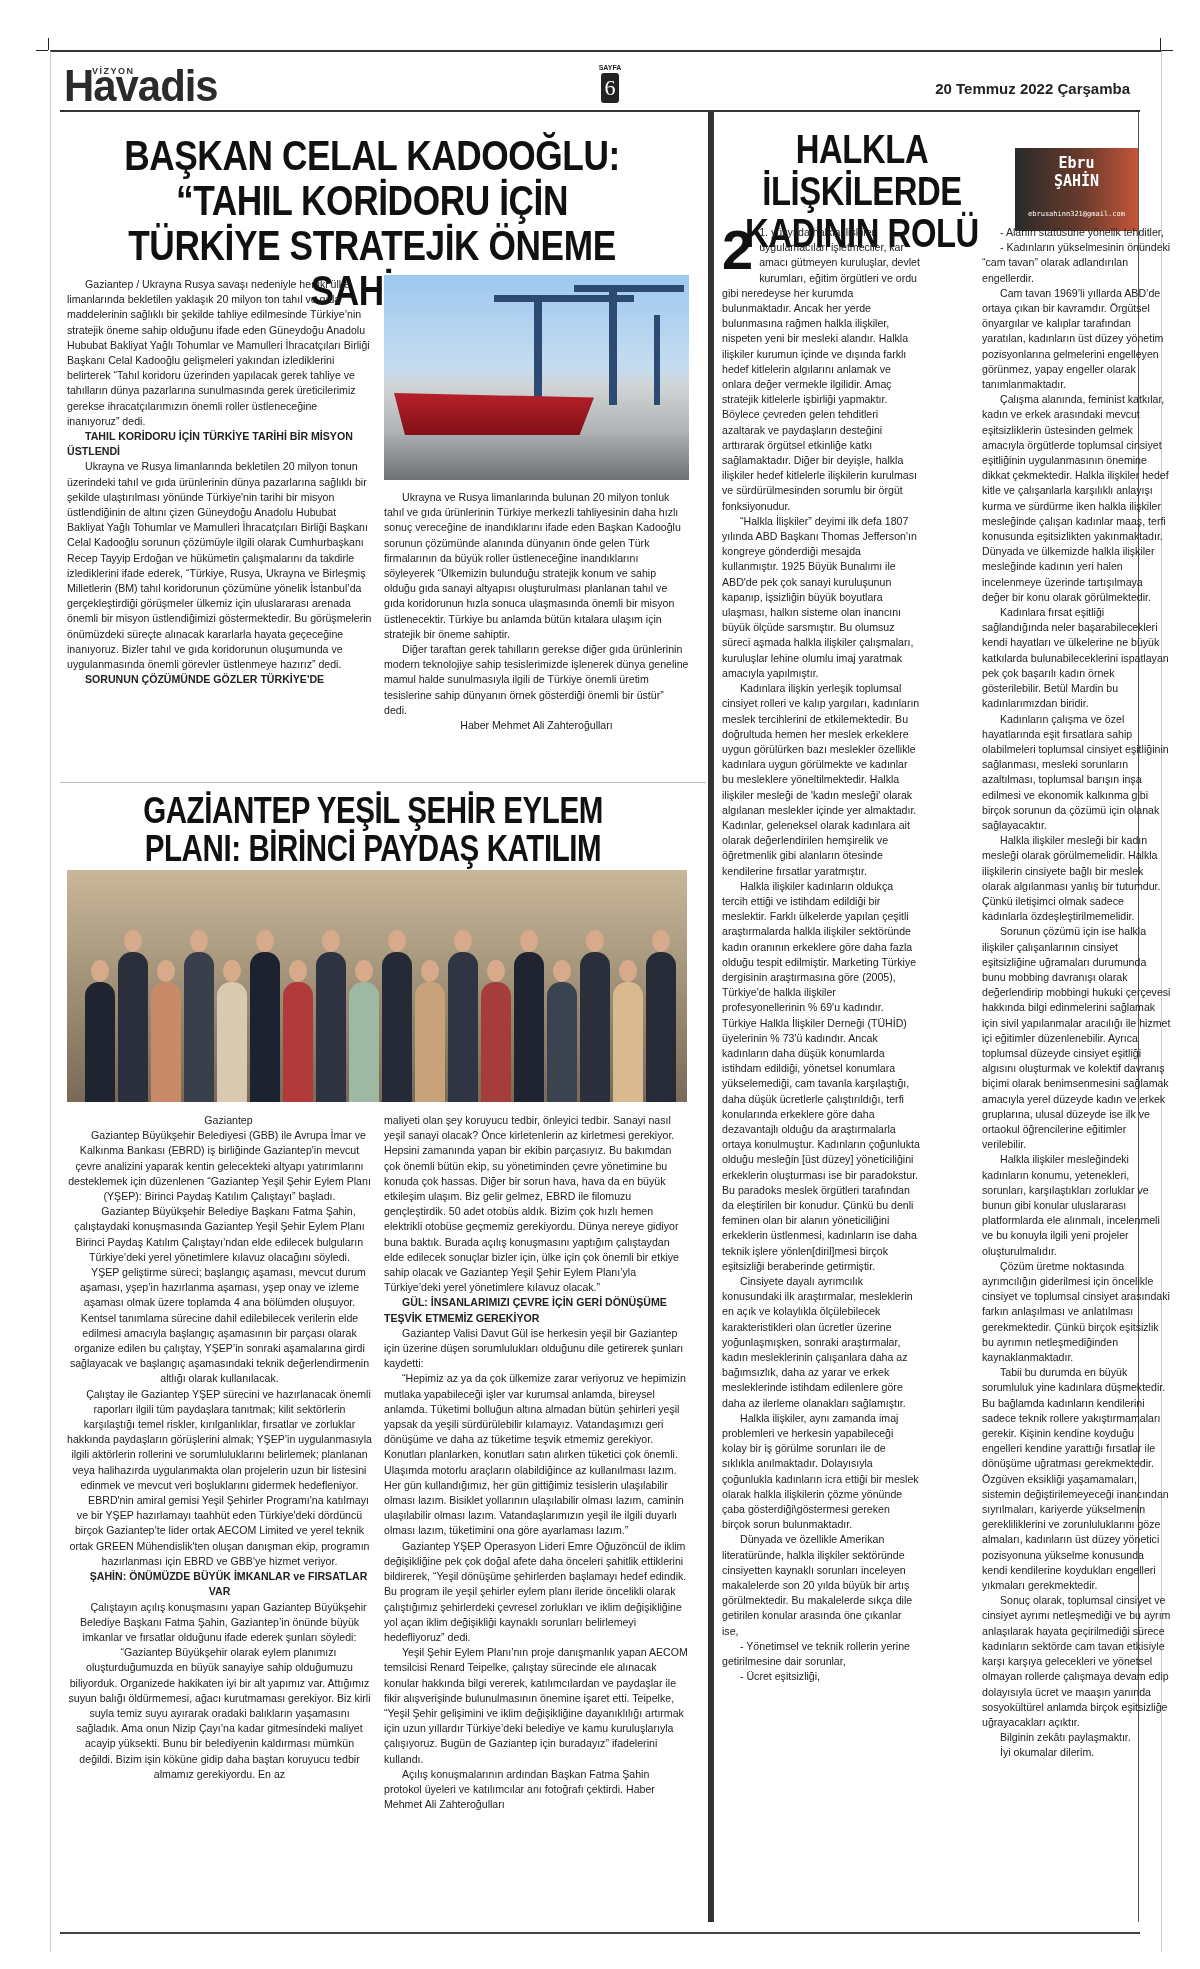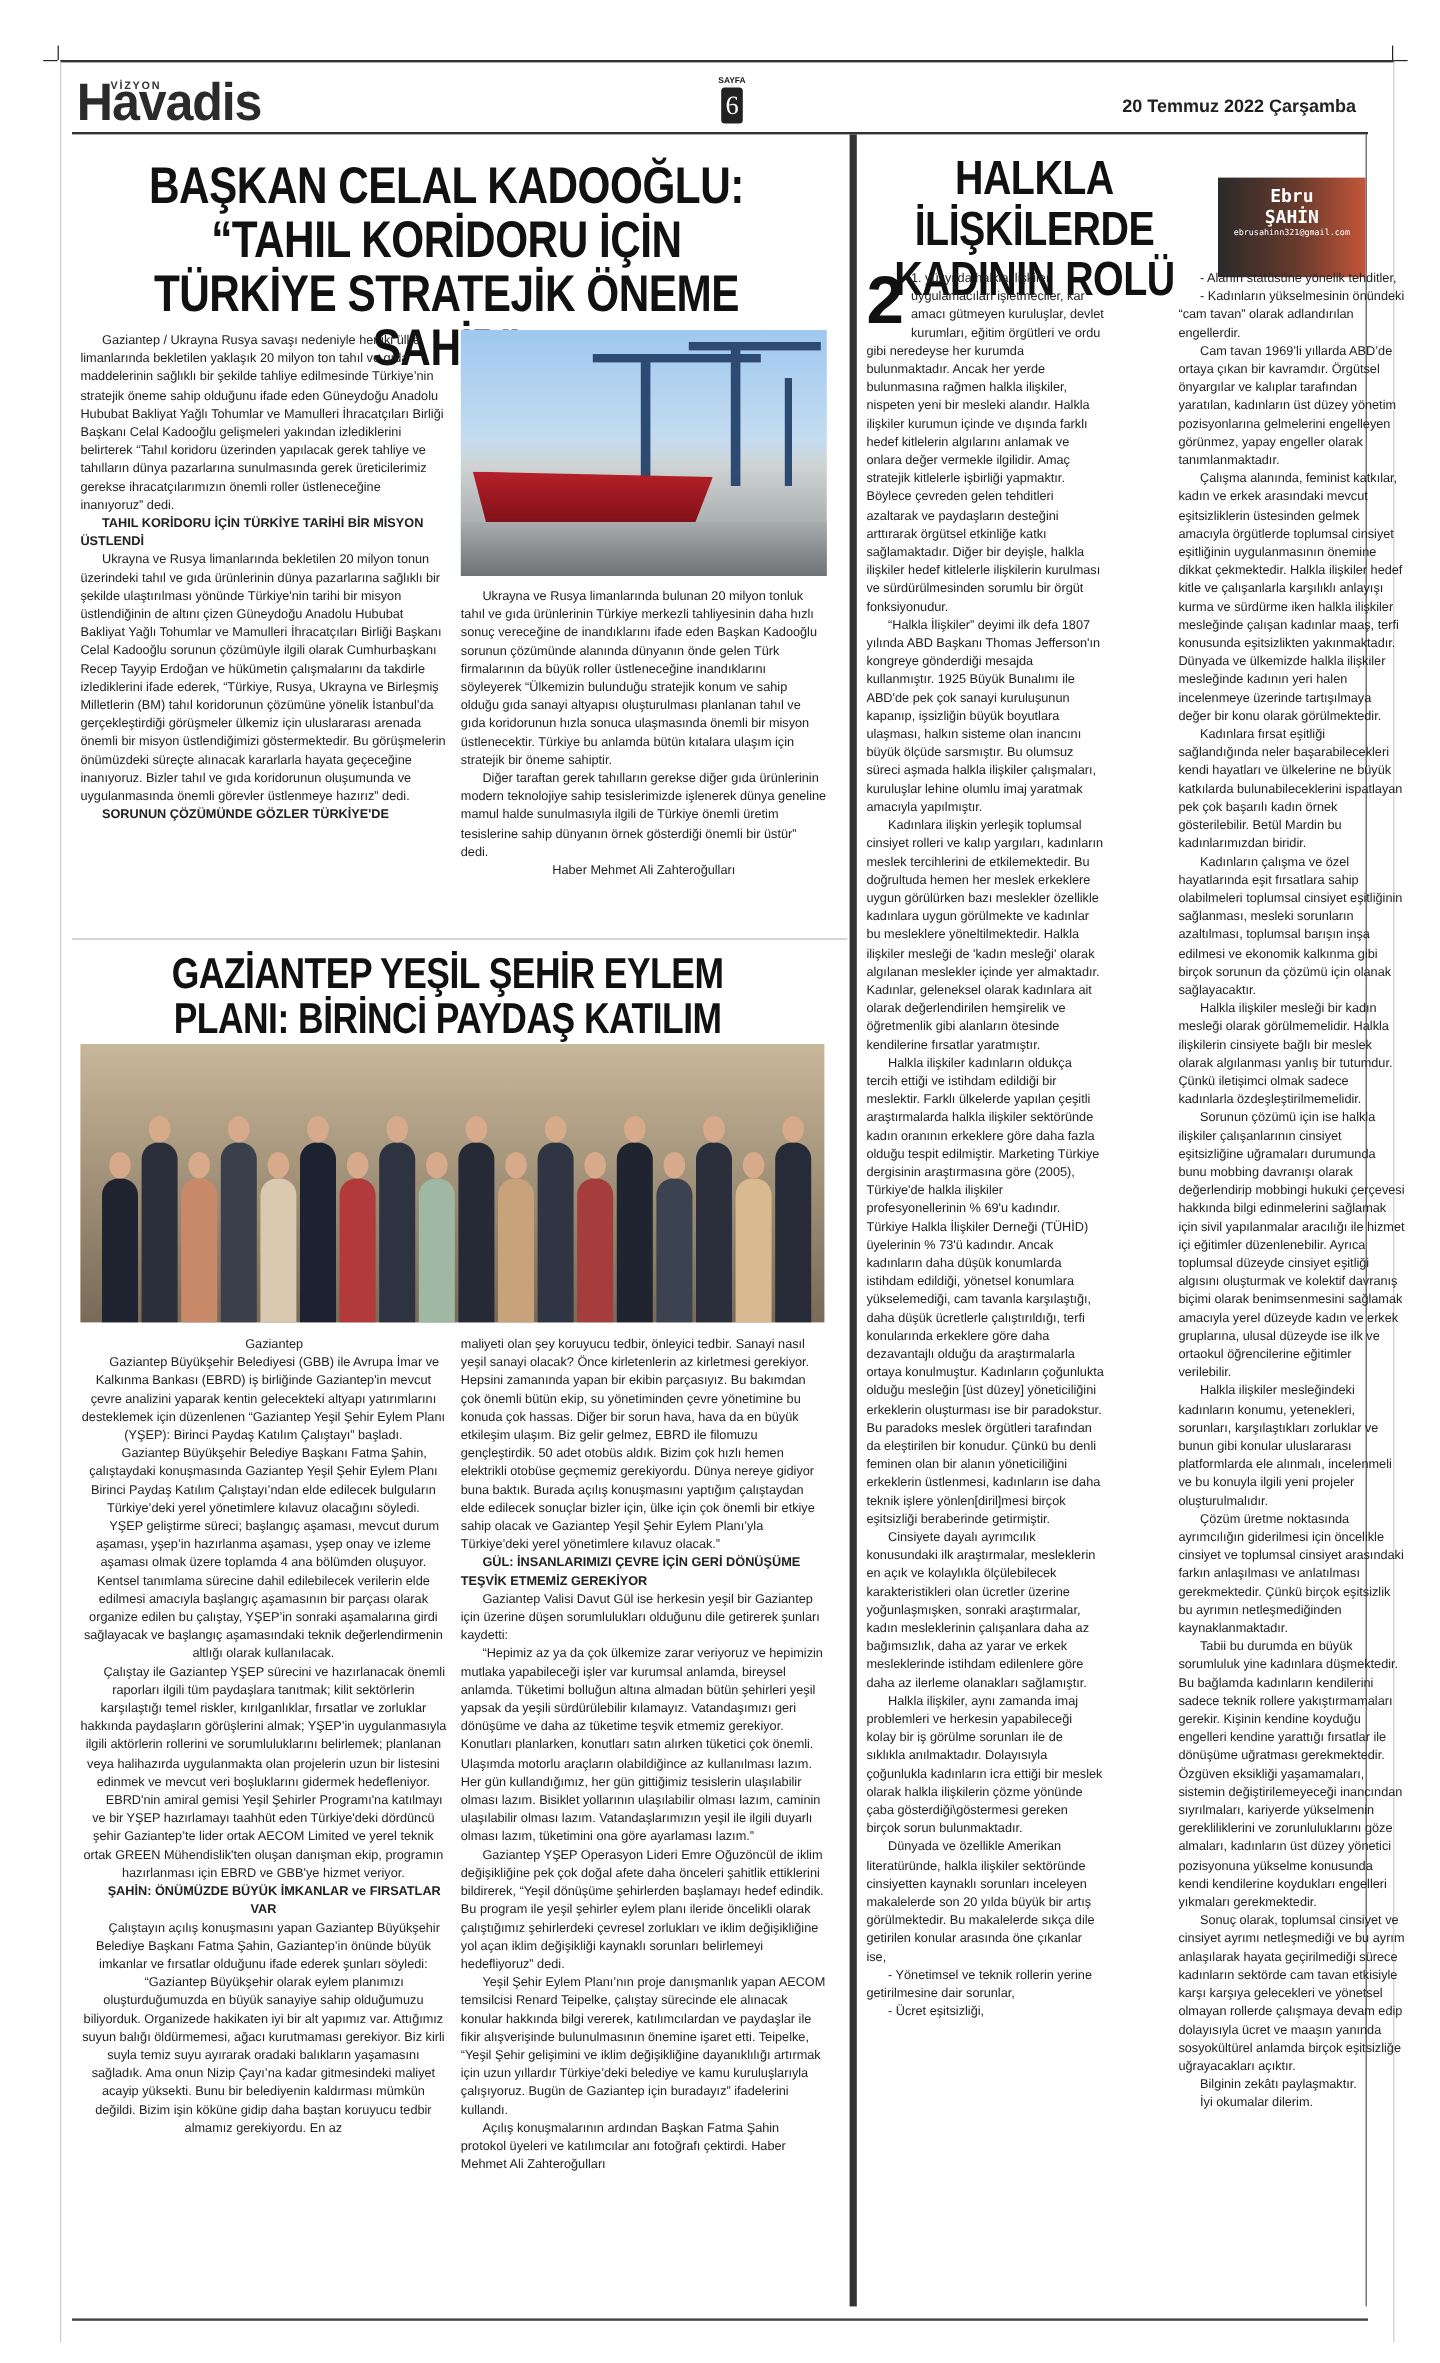--- a/index.html
+++ b/index.html
@@ -46,21 +46,21 @@
   .person { position: absolute; bottom: 0; border-radius: 14px 14px 0 0; }
   .person .head { position: absolute; width: 18px; height: 22px; border-radius: 50%; background: #d6aa8a; left: 50%; transform: translateX(-50%); top: -22px; }
 
   .vrule { position: absolute; background: #333; }
   .hline { position: absolute; background: #444; height: 2px; }
 
   .byline-box { position: absolute; left: 1015px; top: 148px; width: 123px; height: 83px;
                 background: linear-gradient(90deg, #2a2a2a 0%, #6a3b2c 55%, #c4553a 100%); text-align: center; color: #fff; }
   .byline-first { font-size: 15px; font-weight: bold; font-family: "DejaVu Sans Mono", monospace; margin-top: 6px; }
   .byline-last { font-size: 15px; font-weight: bold; font-family: "DejaVu Sans Mono", monospace; }
-  .byline-email { font-size: 7px; font-family: "DejaVu Sans Mono", monospace; margin-top: 0; }
+  .byline-email { font-size: 7px; font-family: "DejaVu Sans Mono", monospace; margin-top: 20px; }
 
   .dropcap { float: left; font-size: 56px; line-height: 46px; font-weight: bold; margin: 2px 6px 0 0; color: #111; }
   .credit { text-align: center; }
 </style>
 </head>
 <body>
 
 <div class="crop" style="left:48px;top:38px;width:1px;height:12px;"></div>
 <div class="crop" style="left:36px;top:50px;width:12px;height:1px;"></div>
 <div class="crop" style="left:1160px;top:38px;width:1px;height:12px;"></div>
@@ -169,21 +169,21 @@
       <div class="head"></div>
     </div>
   </div>
 
 <div class="col body-text" style="left:67px;top:1113px;width:305px;text-align:center;" id="a2c1">
     <p>Gaziantep</p>
     <p>Gaziantep Büyükşehir Belediyesi (GBB) ile Avrupa İmar ve Kalkınma Bankası (EBRD) iş birliğinde Gaziantep'in mevcut çevre analizini yaparak kentin gelecekteki altyapı yatırımlarını desteklemek için düzenlenen “Gaziantep Yeşil Şehir Eylem Planı (YŞEP): Birinci Paydaş Katılım Çalıştayı” başladı.</p>
     <p>Gaziantep Büyükşehir Belediye Başkanı Fatma Şahin, çalıştaydaki konuşmasında Gaziantep Yeşil Şehir Eylem Planı Birinci Paydaş Katılım Çalıştayı’ndan elde edilecek bulguların Türkiye’deki yerel yönetimlere kılavuz olacağını söyledi.</p>
     <p>YŞEP geliştirme süreci; başlangıç aşaması, mevcut durum aşaması, yşep’in hazırlanma aşaması, yşep onay ve izleme aşaması olmak üzere toplamda 4 ana bölümden oluşuyor. Kentsel tanımlama sürecine dahil edilebilecek verilerin elde edilmesi amacıyla başlangıç aşamasının bir parçası olarak organize edilen bu çalıştay, YŞEP’in sonraki aşamalarına girdi sağlayacak ve başlangıç aşamasındaki teknik değerlendirmenin altlığı olarak kullanılacak.</p>
     <p>Çalıştay ile Gaziantep YŞEP sürecini ve hazırlanacak önemli raporları ilgili tüm paydaşlara tanıtmak; kilit sektörlerin karşılaştığı temel riskler, kırılganlıklar, fırsatlar ve zorluklar hakkında paydaşların görüşlerini almak; YŞEP’in uygulanmasıyla ilgili aktörlerin rollerini ve sorumluluklarını belirlemek; planlanan veya halihazırda uygulanmakta olan projelerin uzun bir listesini edinmek ve mevcut veri boşluklarını gidermek hedefleniyor.</p>
-    <p>EBRD'nin amiral gemisi Yeşil Şehirler Programı'na katılmayı ve bir YŞEP hazırlamayı taahhüt eden Türkiye'deki dördüncü şehir Gaziantep’te lider ortak AECOM Limited ve yerel teknik ortak GREEN Mühendislik'ten oluşan danışman ekip, programın hazırlanması için EBRD ve GBB'ye hizmet veriyor.</p>
+    <p>EBRD'nin amiral gemisi Yeşil Şehirler Programı'na katılmayı ve bir YŞEP hazırlamayı taahhüt eden Türkiye'deki dördüncü birçok Gaziantep’te lider ortak AECOM Limited ve yerel teknik ortak GREEN Mühendislik'ten oluşan danışman ekip, programın hazırlanması için EBRD ve GBB'ye hizmet veriyor.</p>
     <p class="sub">ŞAHİN: ÖNÜMÜZDE BÜYÜK İMKANLAR ve FIRSATLAR VAR</p>
     <p>Çalıştayın açılış konuşmasını yapan Gaziantep Büyükşehir Belediye Başkanı Fatma Şahin, Gaziantep’in önünde büyük imkanlar ve fırsatlar olduğunu ifade ederek şunları söyledi:</p>
     <p>“Gaziantep Büyükşehir olarak eylem planımızı oluşturduğumuzda en büyük sanayiye sahip olduğumuzu biliyorduk. Organizede hakikaten iyi bir alt yapımız var. Attığımız suyun balığı öldürmemesi, ağacı kurutmaması gerekiyor. Biz kirli suyla temiz suyu ayırarak oradaki balıkların yaşamasını sağladık. Ama onun Nizip Çayı’na kadar gitmesindeki maliyet acayip yüksekti. Bunu bir belediyenin kaldırması mümkün değildi. Bizim işin köküne gidip daha baştan koruyucu tedbir almamız gerekiyordu. En az</p>
   </div>
 <div class="col body-text" style="left:384px;top:1113px;width:305px;" id="a2c2">
     <p class="noind">maliyeti olan şey koruyucu tedbir, önleyici tedbir. Sanayi nasıl yeşil sanayi olacak? Önce kirletenlerin az kirletmesi gerekiyor. Hepsini zamanında yapan bir ekibin parçasıyız. Bu bakımdan çok önemli bütün ekip, su yönetiminden çevre yönetimine bu konuda çok hassas. Diğer bir sorun hava, hava da en büyük etkileşim ulaşım. Biz gelir gelmez, EBRD ile filomuzu gençleştirdik. 50 adet otobüs aldık. Bizim çok hızlı hemen elektrikli otobüse geçmemiz gerekiyordu. Dünya nereye gidiyor buna baktık. Burada açılış konuşmasını yaptığım çalıştaydan elde edilecek sonuçlar bizler için, ülke için çok önemli bir etkiye sahip olacak ve Gaziantep Yeşil Şehir Eylem Planı’yla Türkiye’deki yerel yönetimlere kılavuz olacak.”</p>
     <p class="sub">GÜL: İNSANLARIMIZI ÇEVRE İÇİN GERİ DÖNÜŞÜME TEŞVİK ETMEMİZ GEREKİYOR</p>
     <p>Gaziantep Valisi Davut Gül ise herkesin yeşil bir Gaziantep için üzerine düşen sorumlulukları olduğunu dile getirerek şunları kaydetti:</p>
     <p>“Hepimiz az ya da çok ülkemize zarar veriyoruz ve hepimizin mutlaka yapabileceği işler var kurumsal anlamda, bireysel anlamda. Tüketimi bolluğun altına almadan bütün şehirleri yeşil yapsak da yeşili sürdürülebilir kılamayız. Vatandaşımızı geri dönüşüme ve daha az tüketime teşvik etmemiz gerekiyor. Konutları planlarken, konutları satın alırken tüketici çok önemli. Ulaşımda motorlu araçların olabildiğince az kullanılması lazım. Her gün kullandığımız, her gün gittiğimiz tesislerin ulaşılabilir olması lazım. Bisiklet yollarının ulaşılabilir olması lazım, caminin ulaşılabilir olması lazım. Vatandaşlarımızın yeşil ile ilgili duyarlı olması lazım, tüketimini ona göre ayarlaması lazım.”</p>
     <p>Gaziantep YŞEP Operasyon Lideri Emre Oğuzöncül de iklim değişikliğine pek çok doğal afete daha önceleri şahitlik ettiklerini bildirerek, “Yeşil dönüşüme şehirlerden başlamayı hedef edindik. Bu program ile yeşil şehirler eylem planı ileride öncelikli olarak çalıştığımız şehirlerdeki çevresel zorlukları ve iklim değişikliğine yol açan iklim değişikliği kaynaklı sorunları belirlemeyi hedefliyoruz” dedi.</p>

